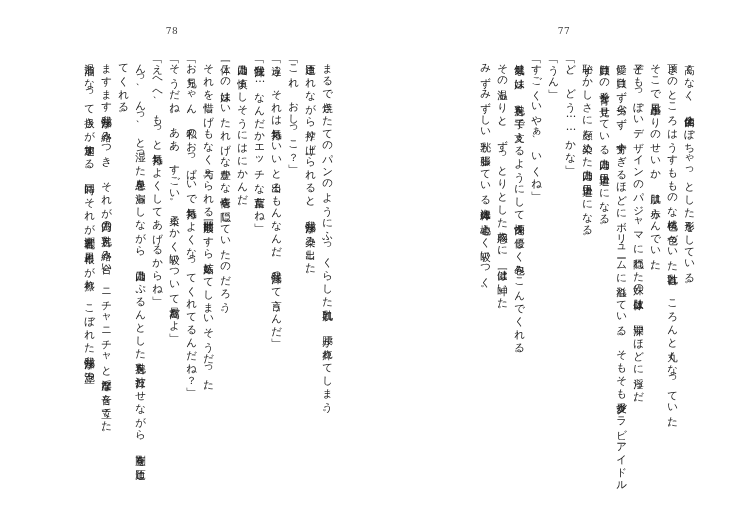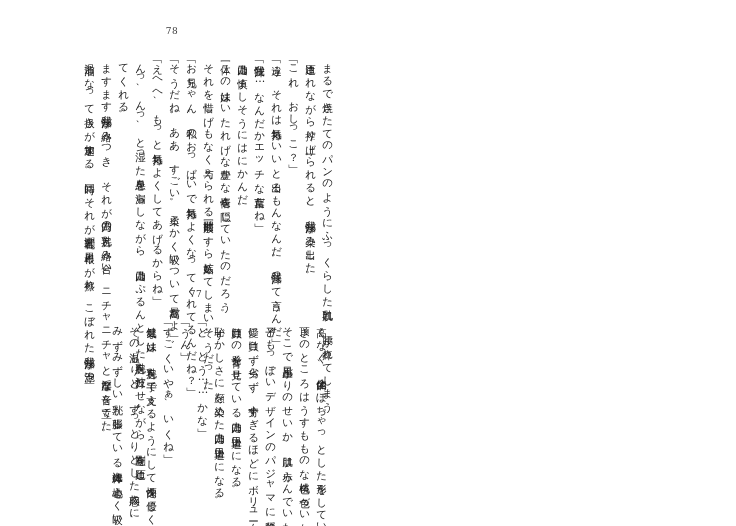--- a/index.html
+++ b/index.html
@@ -24,21 +24,21 @@
   }
 
   
   .spread {
     position: absolute;
     top: 0;
     left: 0;
     width: 736px;
     height: 526px;
     display: flex;
-    flex-direction: column;
+    flex-direction: row;
   }
 
   .page {
     position: relative;
     width: 368px;
     height: 526px;
     box-sizing: border-box;
   }
 
   .page-number {

